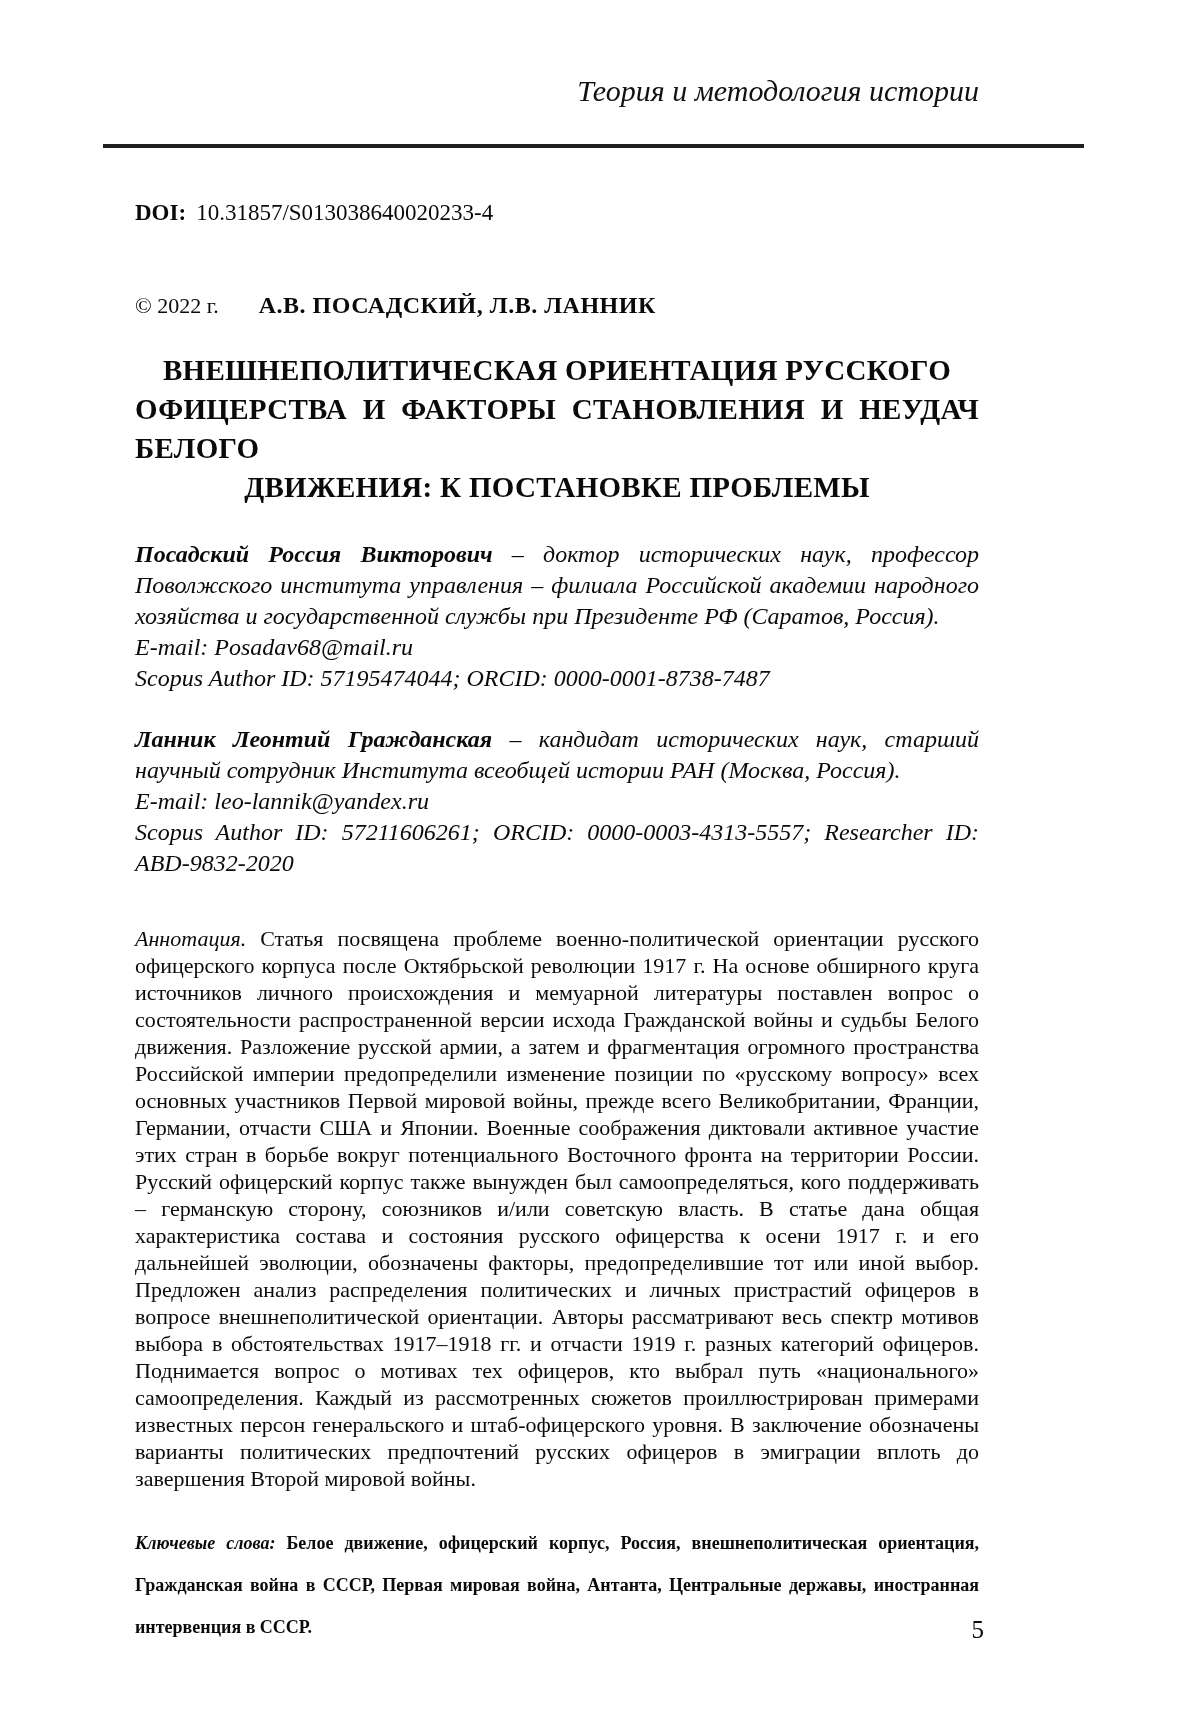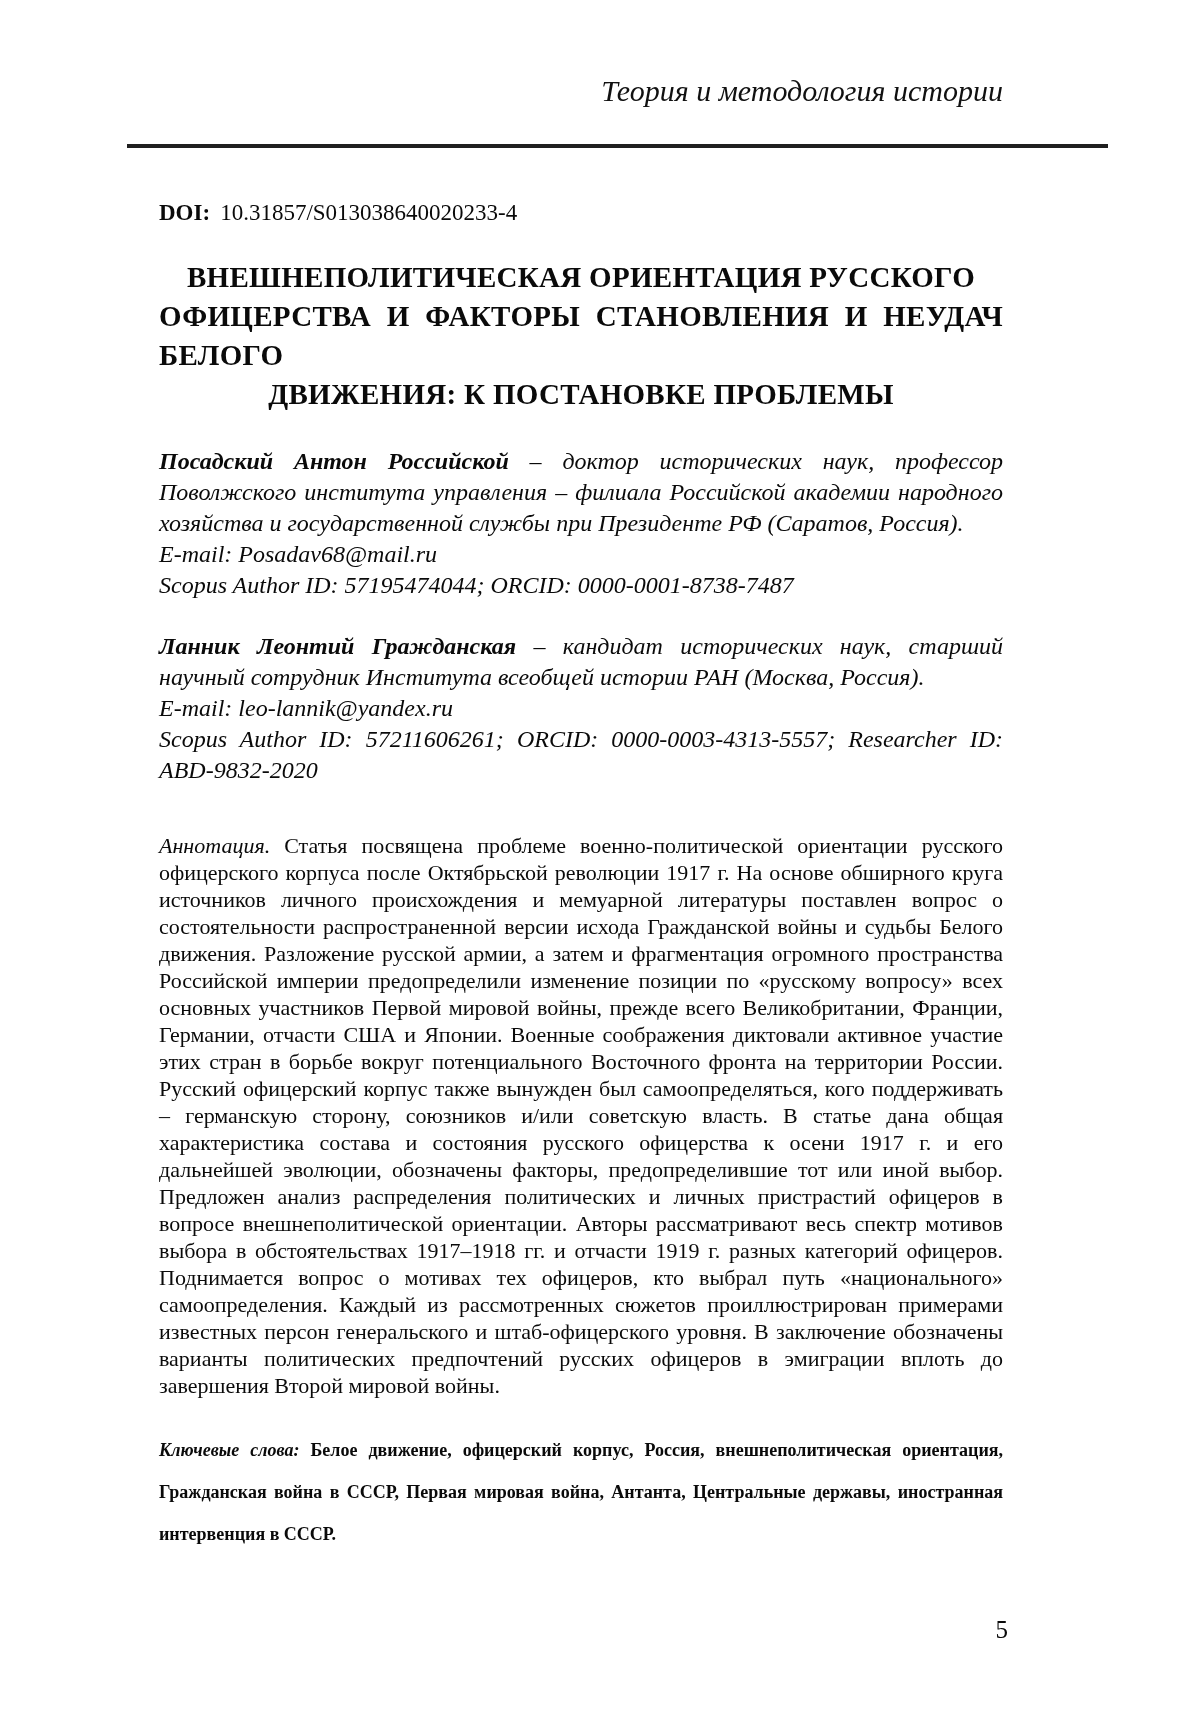--- a/index.html
+++ b/index.html
@@ -4,21 +4,20 @@
 <style>
   html, body { margin: 0; padding: 0; background: #ffffff; }
   .page {
     position: relative;
     width: 1084px;
     height: 1719px;
     background: #ffffff;
     color: #0a0a0a;
     font-family: "Liberation Serif", "DejaVu Serif", serif;
     overflow: hidden;
-    margin-left: 24px;
   }
   .running-head {
     margin: 0 105px 0 135px;
     padding-top: 74px;
     text-align: right;
     font-style: italic;
     font-size: 30px;
     line-height: 34px;
     color: #111;
   }
@@ -59,29 +58,30 @@
 <div class="page">
 
   <div class="running-head">Теория и методология истории</div>
 
   <div class="rule"></div>
 
   <div class="content">
 
     <p class="doi-line"><span class="doi-label">DOI:</span><span class="doi-value">10.31857/S013038640020233-4</span></p>
 
+    <p class="copyright-line"><span>© 2022 г.</span><span class="authors">А.В. ПОСАДСКИЙ, Л.В. ЛАННИК</span></p>
 
     <h1 class="title">
       <span class="title-line">ВНЕШНЕПОЛИТИЧЕСКАЯ ОРИЕНТАЦИЯ РУССКОГО</span>
       <span class="title-line stretch">ОФИЦЕРСТВА И ФАКТОРЫ СТАНОВЛЕНИЯ И НЕУДАЧ БЕЛОГО</span>
       <span class="title-line">ДВИЖЕНИЯ: К ПОСТАНОВКЕ ПРОБЛЕМЫ</span>
     </h1>
 
     <div class="bio">
-      <p class="bio-para"><span class="bio-name">Посадский Антон Российской</span><span> – доктор исторических наук, профессор Поволжского института управления – филиала Российской академии народного хозяйства и государственной службы при Президенте РФ (Саратов, Россия).</span></p>
+      <p class="bio-para"><span class="bio-name">Посадский Россия Викторович</span><span> – доктор исторических наук, профессор Поволжского института управления – филиала Российской академии народного хозяйства и государственной службы при Президенте РФ (Саратов, Россия).</span></p>
       <p class="bio-line">E-mail: Posadav68@mail.ru</p>
       <p class="bio-line">Scopus Author ID: 57195474044; ORCID: 0000-0001-8738-7487</p>
     </div>
 
     <div class="bio">
       <p class="bio-para"><span class="bio-name">Ланник Леонтий Гражданская</span><span> – кандидат исторических наук, старший научный сотрудник Института всеобщей истории РАН (Москва, Россия).</span></p>
       <p class="bio-line">E-mail: leo-lannik@yandex.ru</p>
       <p class="bio-line justify">Scopus Author ID: 57211606261; ORCID: 0000-0003-4313-5557; Researcher ID: ABD-9832-2020</p>
     </div>
 

